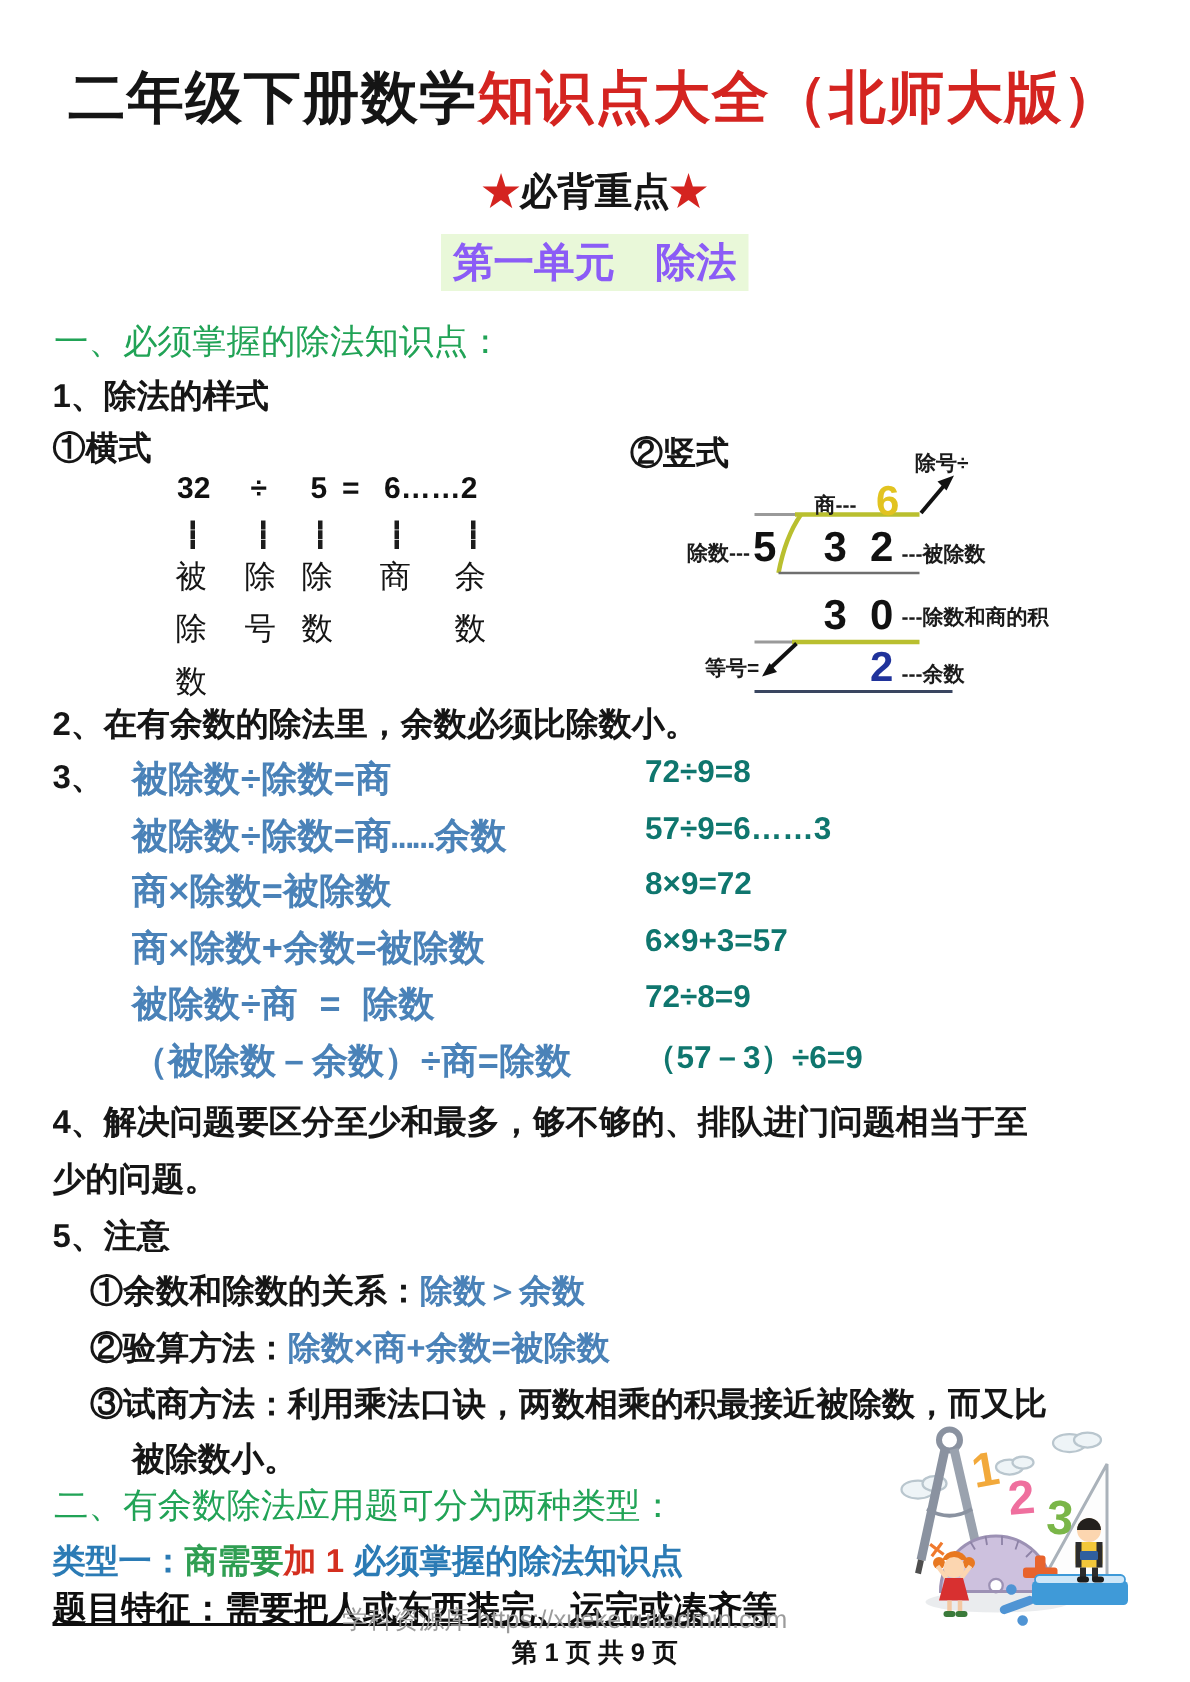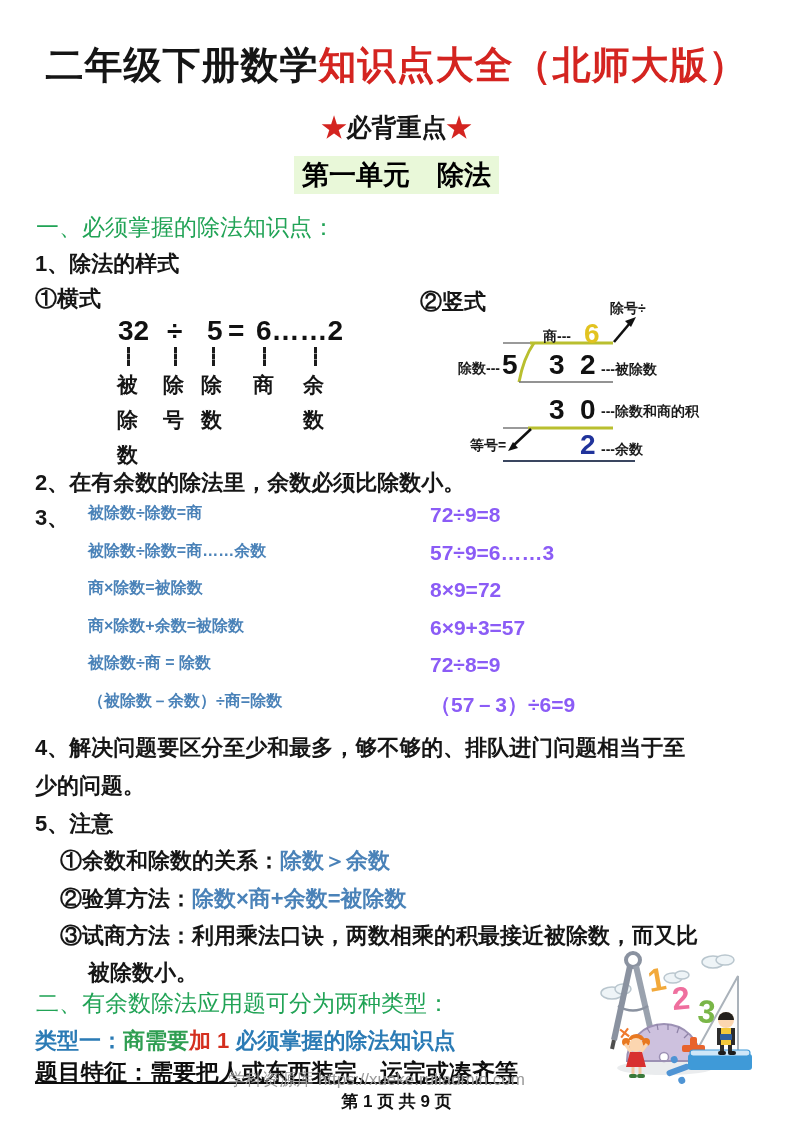--- a/index.html
+++ b/index.html
@@ -15,33 +15,33 @@
 
   
   .doc-title { left:0; right:0; top:40px; text-align:center;
                font-size:38px; font-weight:900; letter-spacing:1px; }
   .doc-title .t-red { color:#d42420; }
   .doc-subtitle { left:0; right:0; top:111px; text-align:center;
                   font-size:25px; font-weight:800; }
   .doc-subtitle .star { color:#d42420; }
   .unit-title-wrap { left:0; right:0; top:156px; text-align:center; }
   .unit-title { display:inline-block; font-size:27px; font-weight:800;
-                color:#000000; background:#e9f8d9; padding:1px 8px; }
+                color:#8b5cf6; background:#e9f8d9; padding:1px 8px; }
 
   
   .h-green { color:#21a356; font-weight:400; font-size:23px; }
   .body-line { font-size:22px; font-weight:700; color:#161616; }
   .blue { color:#4a82b8; }
-  .formula-left { font-size:16px; font-weight:700; color:#4a82b8; }
-  .formula-right { font-size:21px; font-weight:700; color:#8b5cf6; }
-
-  
-  .eq-token { font-size:28px; font-weight:800; color:#111; }
+  .formula-left { font-size:24px; font-weight:700; color:#4a82b8;font-family:Liberation Mono, monospace; }
+  .formula-right { font-size:21px; font-weight:700; color:#0f766e; }
+
+  
+  .eq-token { font-size:20px; font-weight:800; color:#111; }
   .v-dash { width:0; height:19px; border-left:3px dashed #1c1c1c; }
-  .v-label { font-size:21px; font-weight:700; width:24px;
+  .v-label { font-size:21px; font-weight:400; width:24px;
              word-break:break-all; line-height:35px; white-space:normal; }
 
   
   .vd-small { font-size:14px; font-weight:600; color:#1b1b1b; }
   .vd-big { font-size:28px; font-weight:800; color:#111; }
   .vd-yellow { color:#e2c320; }
   .vd-navy { color:#20339b; }
 
   .type1-blue { color:#2b7bb5; }
   .type1-green { color:#2f9e52; }

